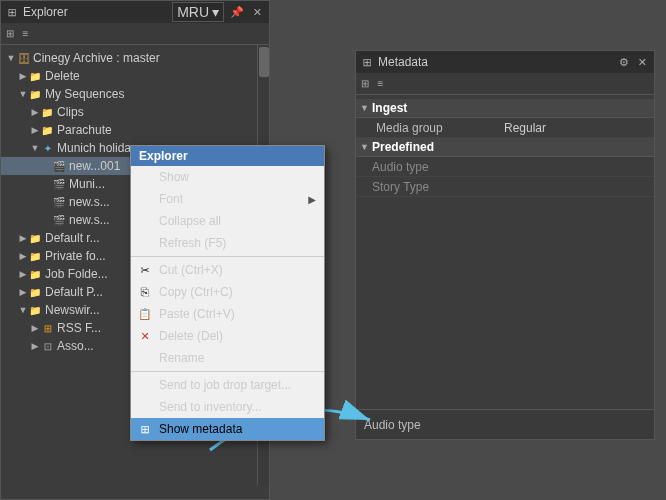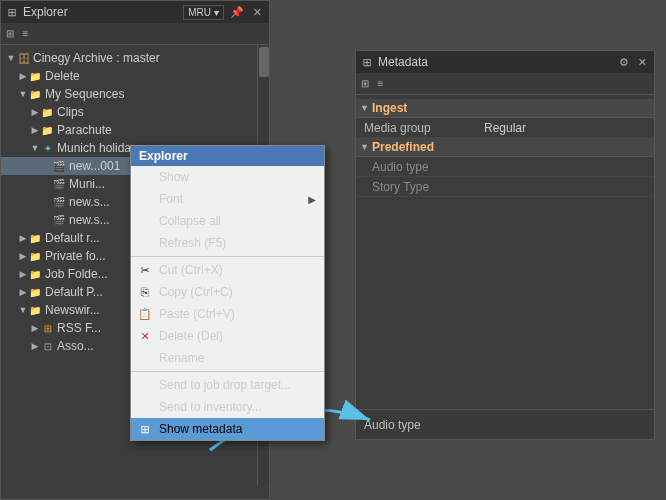--- a/index.html
+++ b/index.html
@@ -92,21 +92,21 @@
       justify-content: center;
     }
 
     .mru-dropdown {
       display: flex;
       align-items: center;
       background: #2a2a2a;
       border: 1px solid #555;
       padding: 1px 4px;
       cursor: pointer;
-      font-size: 10px;
+      font-size: 14px;
       color: #ccc;
       gap: 3px;
     }
 
     .scrollbar-area {
       position: absolute;
       right: 0;
       top: 44px;
       width: 12px;
       height: 440px;
@@ -284,30 +284,31 @@
     }
 
     .meta-section-expand {
       width: 12px;
       font-size: 9px;
       color: #aaa;
     }
 
     .meta-section-label {
       font-size: 12px;
-      color: #fdba74;
+      color: #ffffff;
       font-weight: bold;
     }
 
     .meta-row {
       display: flex;
       align-items: center;
       height: 20px;
-      padding: 0 8px;
+      padding: 0 20px;
       border-bottom: 1px solid #444;
+      gap: 8px;
     }
 
     .meta-key {
       width: 120px;
       font-size: 12px;
       color: #bbb;
     }
 
     .meta-value {
       font-size: 12px;

